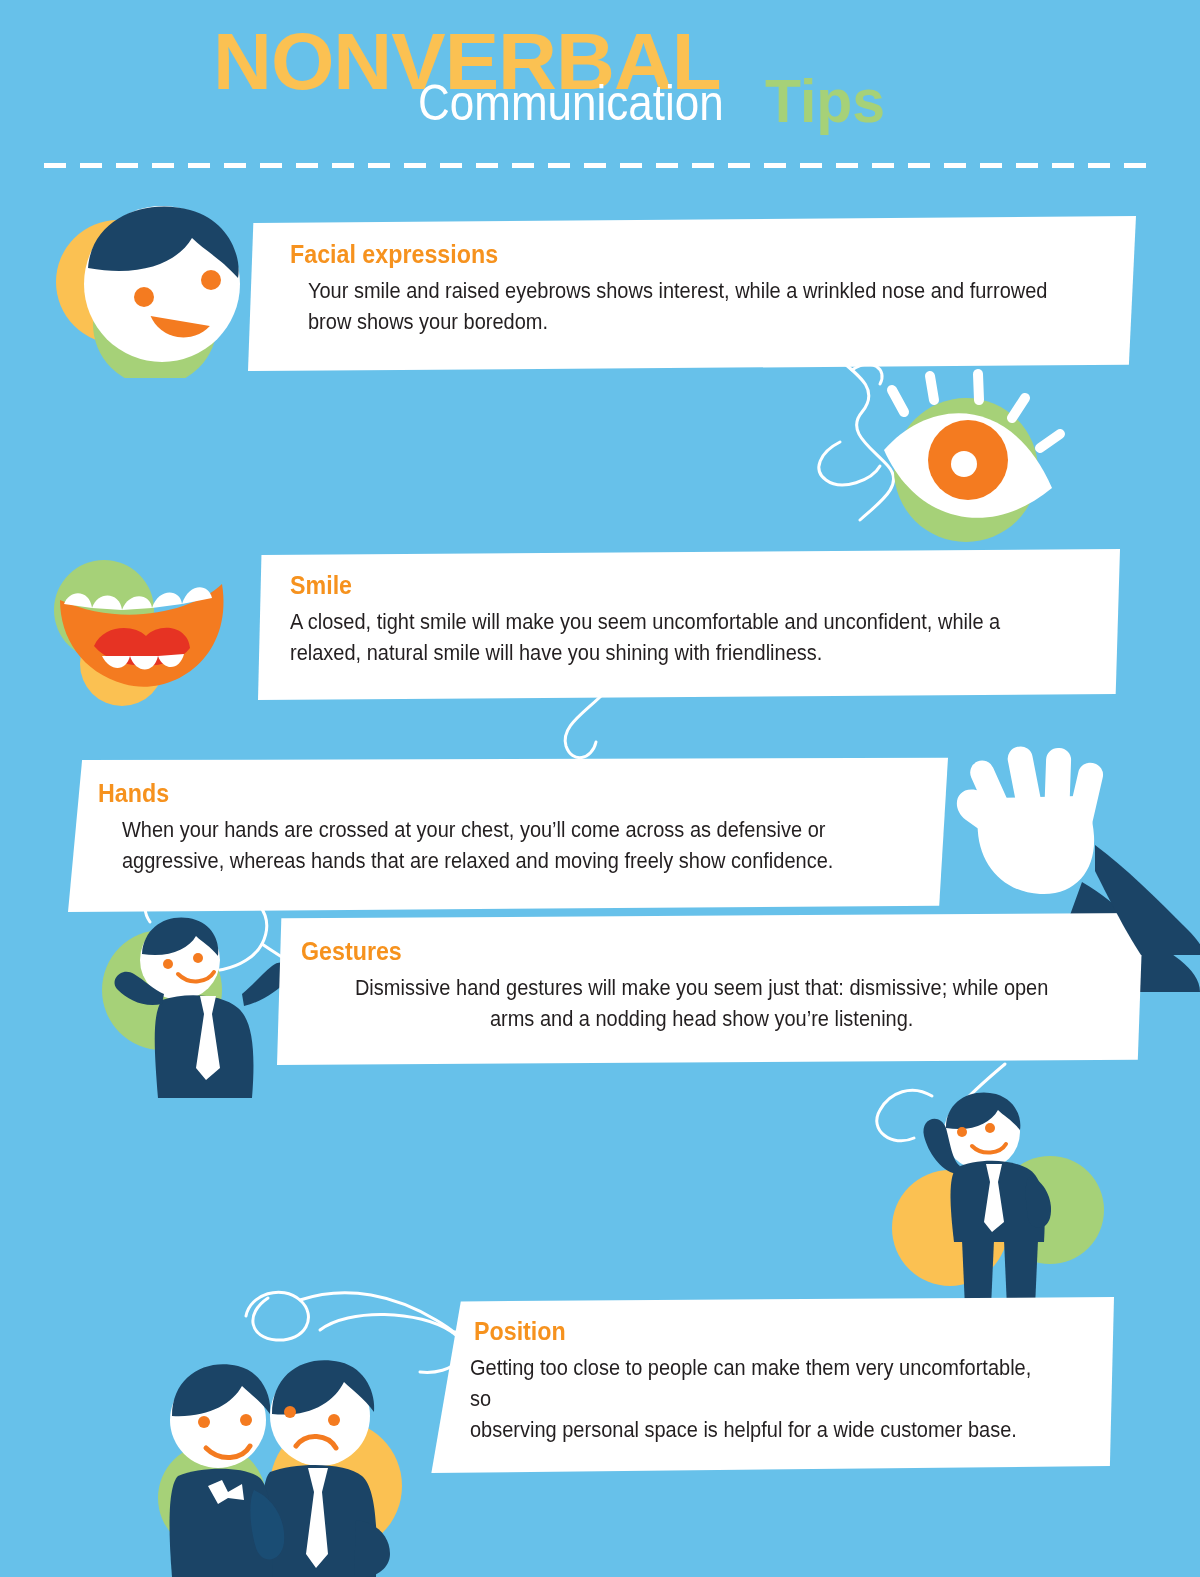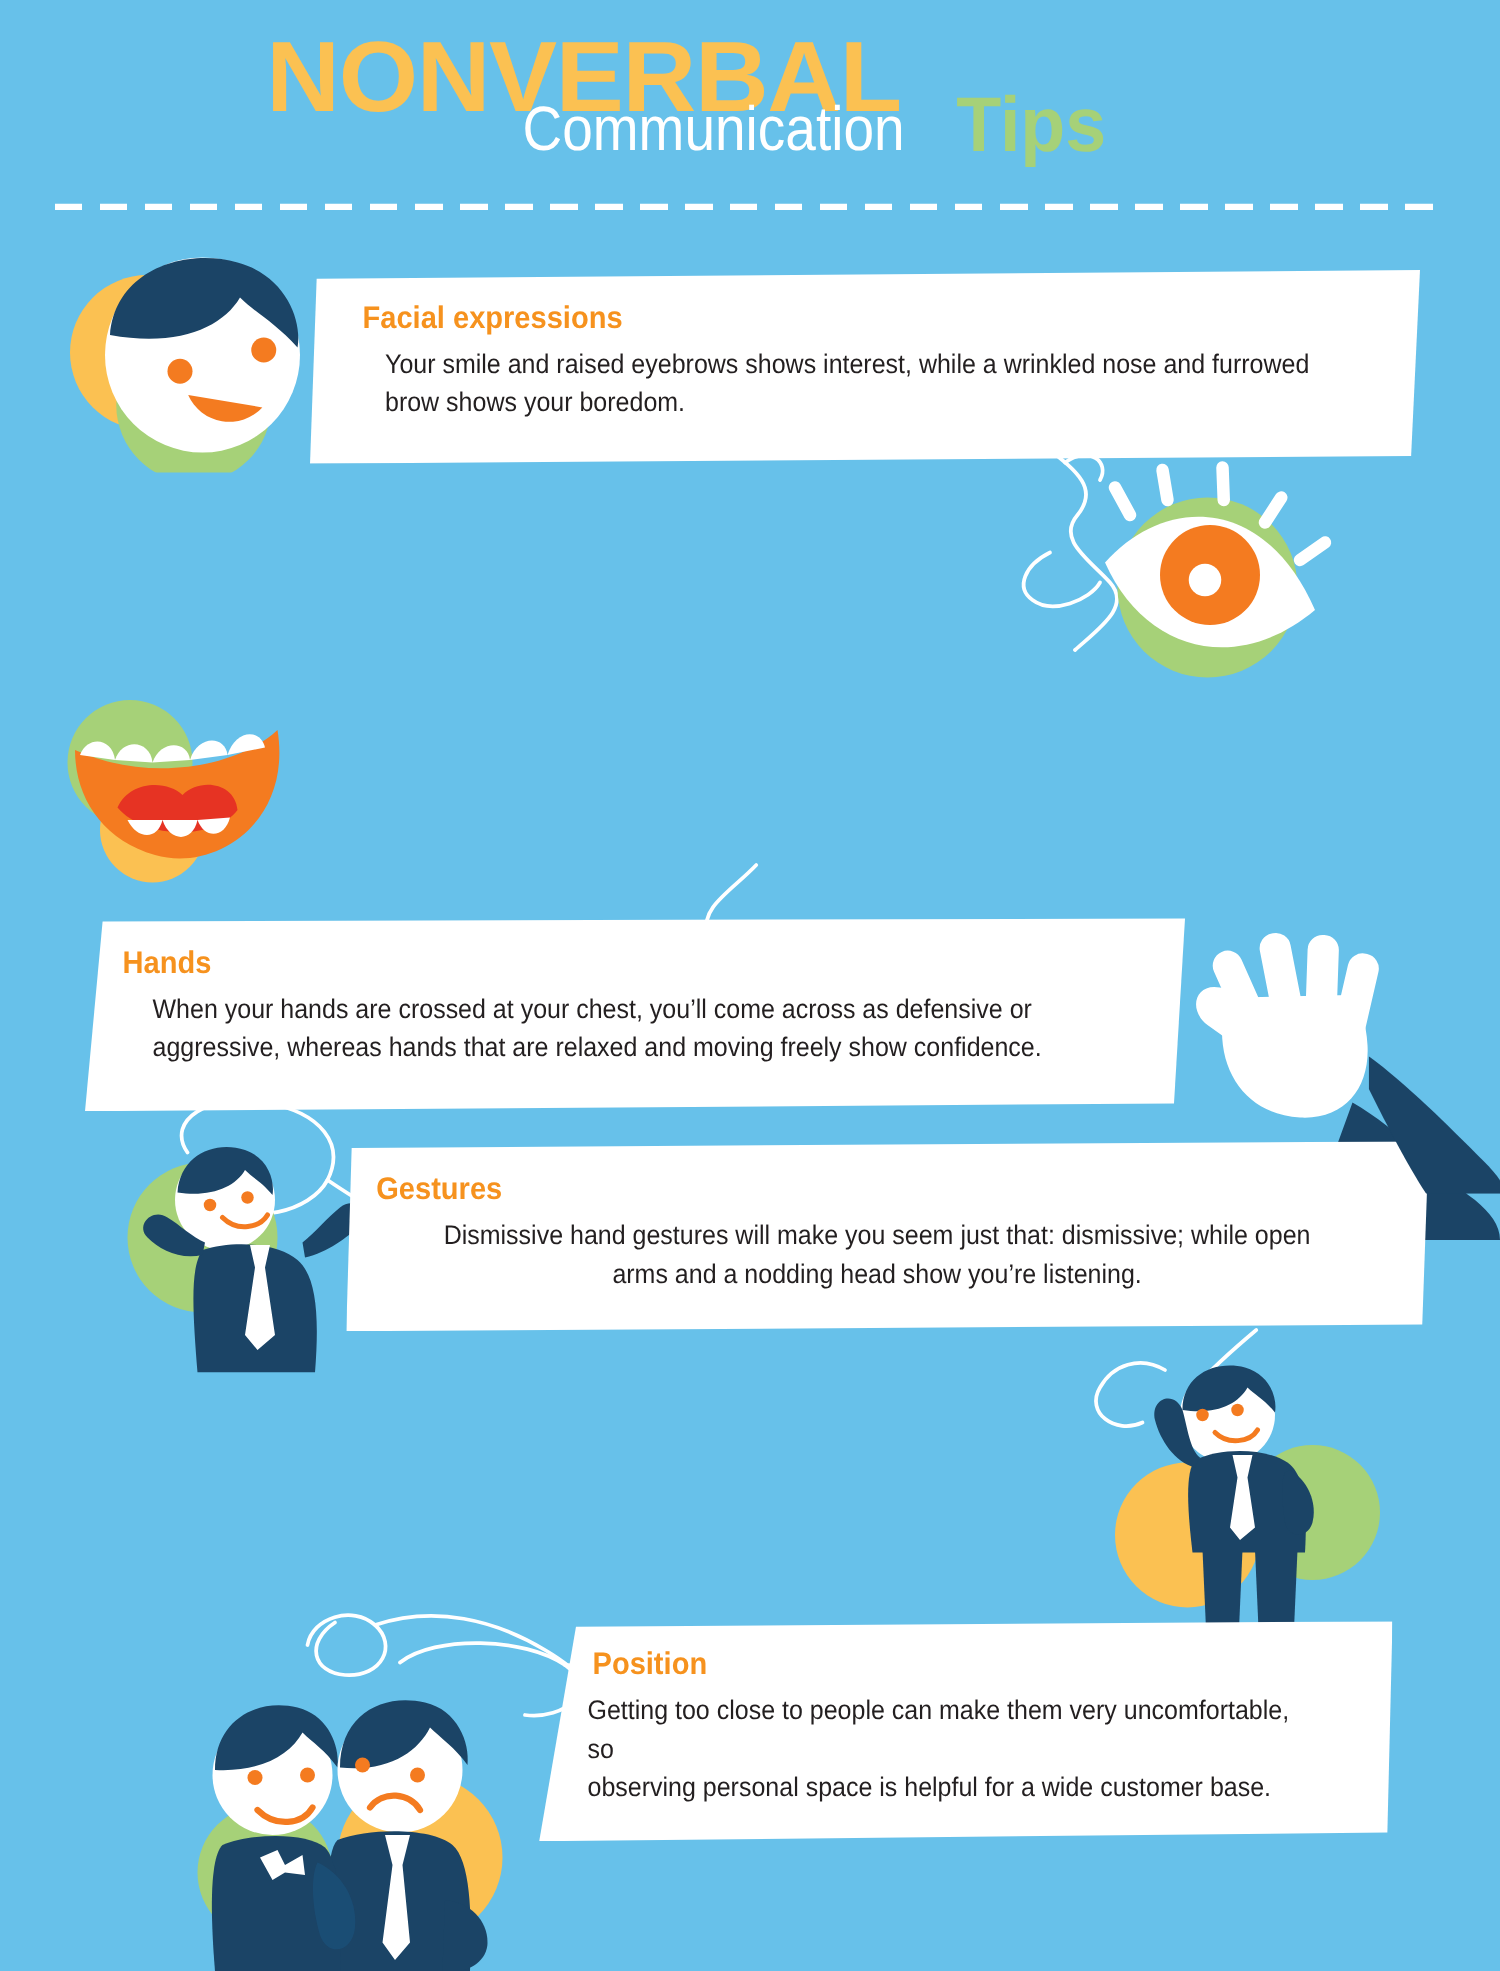--- a/index.html
+++ b/index.html
@@ -78,21 +78,21 @@
   }
   #card-eye {
     left: 133px; top: 382px; width: 673px; height: 142px;
     clip-path: polygon(4.2% 2%, 100% 0%, 99.4% 95%, 0% 100%);
   }
   #card-smile {
     left: 258px; top: 549px; width: 862px; height: 151px;
     clip-path: polygon(0.4% 4%, 100% 0%, 99.5% 96%, 0% 100%);
   }
   #card-hands {
-    left: 68px; top: 734px; width: 880px; height: 155px;
+    left: 68px; top: 757px; width: 880px; height: 155px;
     clip-path: polygon(1.6% 2%, 100% 0.5%, 99% 96%, 0% 100%);
   }
   #card-gestures {
     left: 277px; top: 913px; width: 866px; height: 152px;
     clip-path: polygon(0.5% 3.5%, 100% 0%, 99.4% 96.5%, 0% 100%);
     text-align: center;
   }
   #card-posture {
     left: 125px; top: 1098px; width: 693px; height: 190px;
     clip-path: polygon(4% 2.5%, 100% 0%, 99.4% 96%, 0.2% 100%);
@@ -252,20 +252,25 @@
     <path d="M104 150 C 122 158, 136 178, 134 202 C 132 222, 112 226, 106 208 C 100 188, 98 162, 104 150 Z" fill="#1B5079" opacity="0.75"></path>
   </svg>
 
   <div class="card" id="card-facial">
     <div class="h" style="left:42px; top:24px;">Facial expressions</div>
     <div class="b" style="left:60px; top:60px; width:840px;">Your smile and raised eyebrows shows interest, while a wrinkled nose and furrowed
 brow shows your boredom.</div>
   </div>
 
 
+  <div class="card" id="card-smile">
+    <div class="h" style="left:32px; top:22px;">Smile</div>
+    <div class="b" style="left:32px; top:58px; width:820px;">A closed, tight smile will make you seem uncomfortable and unconfident, while a
+relaxed, natural smile will have you shining with friendliness.</div>
+  </div>
 
   <div class="card" id="card-hands">
     <div class="h" style="left:30px; top:22px;">Hands</div>
     <div class="b" style="left:54px; top:58px; width:820px;">When your hands are crossed at your chest, you’ll come across as defensive or
 aggressive, whereas hands that are relaxed and moving freely show confidence.</div>
   </div>
 
   <div class="card" id="card-gestures">
     <div class="h" style="left:24px; top:24px;">Gestures</div>
     <div class="b" style="left:48px; top:60px; width:810px;">Dismissive hand gestures will make you seem just that: dismissive; while open

